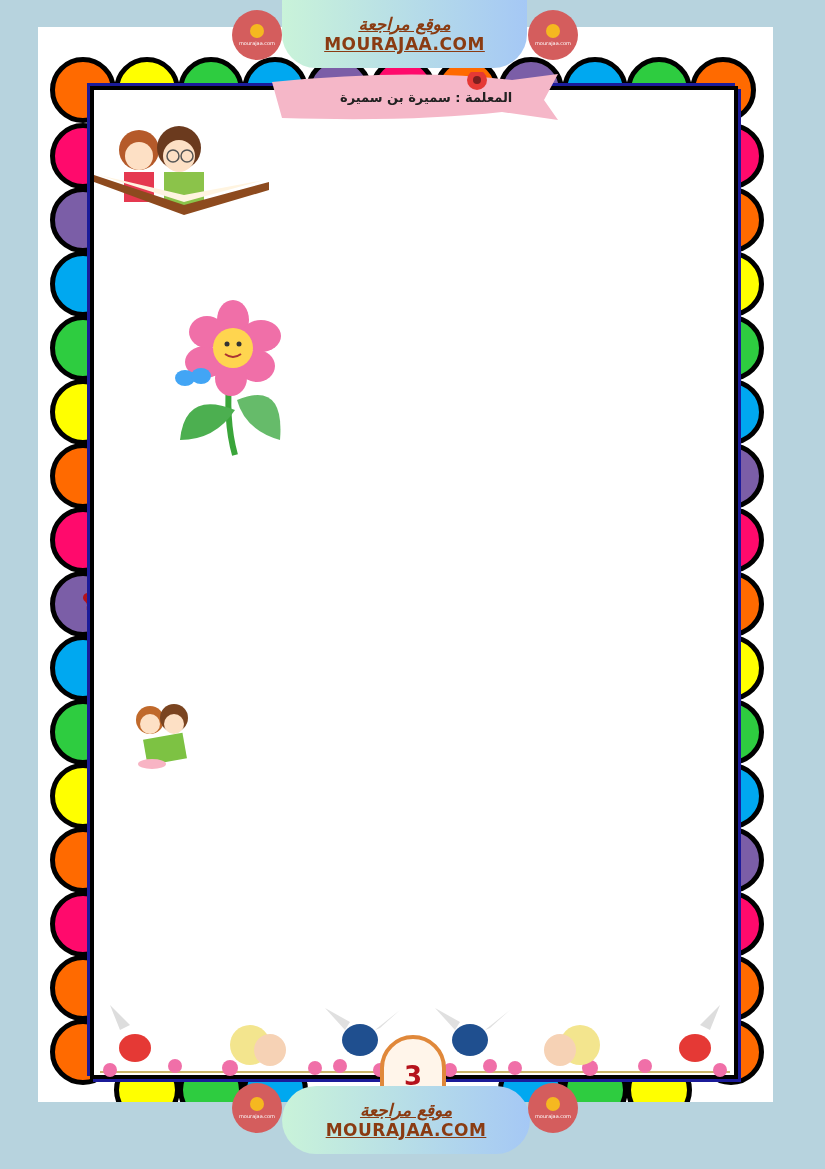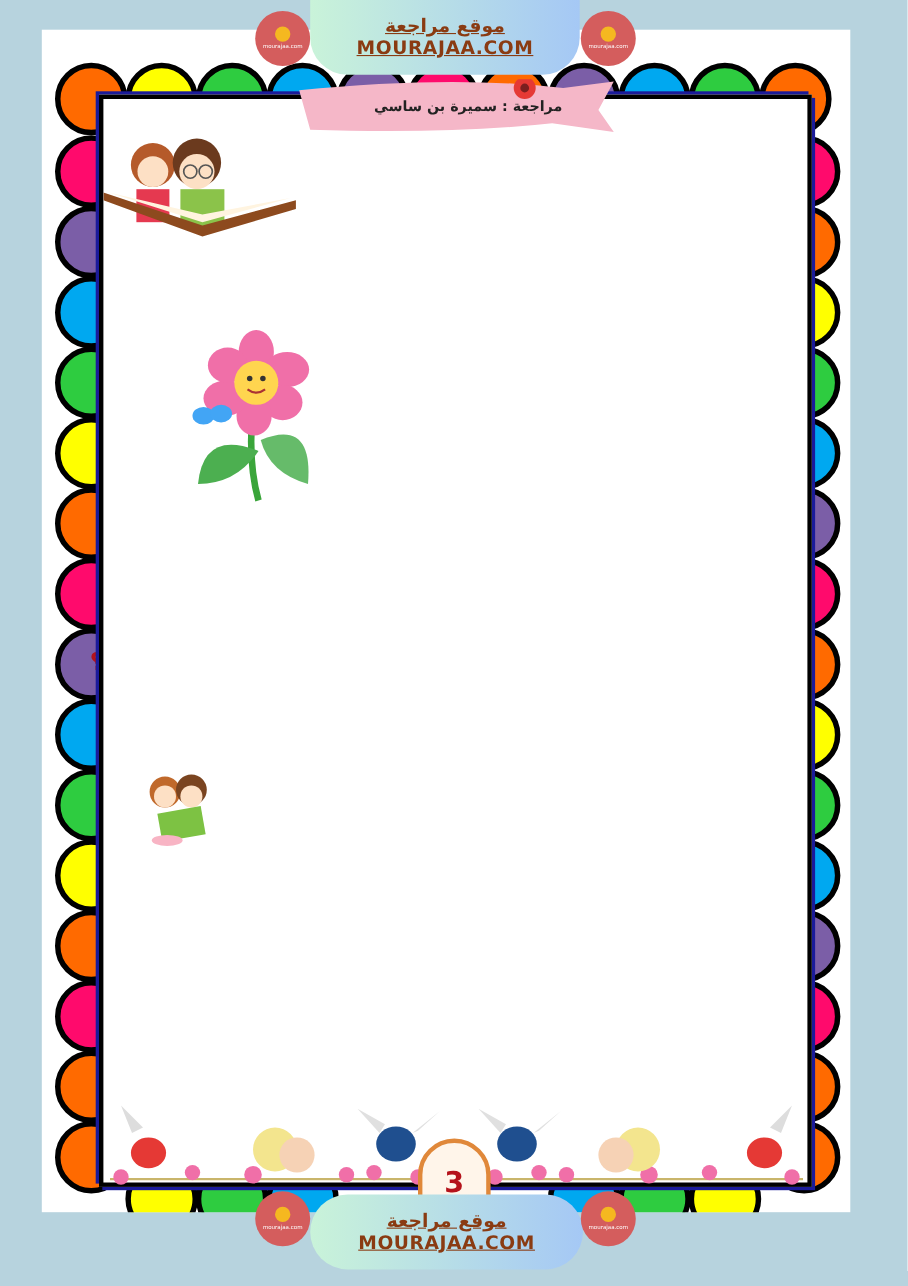--- a/index.html
+++ b/index.html
@@ -10,21 +10,21 @@
   .ar { direction: rtl; position: absolute; white-space: nowrap; font-family: "DejaVu Sans", sans-serif; font-weight: bold; }
   .q-title { color: #b5121b; font-size: 22px; }
   .item-label { color: #d31fc4; font-size: 20px; }
   .item-label-black { color: #111; font-size: 19px; }
   .star { color: #d31fc4; font-size: 22px; margin-left: 6px; }
   .dots { position: absolute; border-bottom: 2px dotted #333; height: 2px; }
   .bullet { position: absolute; width: 13px; height: 13px; border-radius: 50%; background: #000; }
   .arrow { position: absolute; font-size: 26px; color: #000; line-height: 1; }
   .banner-top { position: absolute; left: 282px; top: 0; width: 245px; height: 68px; border-radius: 0 0 34px 34px; background: linear-gradient(90deg, #c9f3d9, #a5c8f5); display: flex; flex-direction: column; align-items: center; justify-content: center; z-index: 10; }
   .banner-bottom { position: absolute; left: 282px; top: 1086px; width: 248px; height: 68px; border-radius: 34px; background: linear-gradient(90deg, #c9f3d9, #a5c8f5); display: flex; flex-direction: column; align-items: center; justify-content: center; z-index: 10; }
-  .banner-ar { font-family: "DejaVu Sans", sans-serif; font-weight: bold; color: #8a3b12; font-size: 17px; text-decoration: underline; direction: rtl; }
+  .banner-ar { font-family: "DejaVu Sans", sans-serif; font-weight: bold; color: #8a3b12; font-size: 17px; text-decoration: underline; direction: rtl; font-style: italic; }
   .banner-en { font-family: "DejaVu Sans", sans-serif; font-weight: bold; color: #8a3b12; font-size: 17px; text-decoration: underline; letter-spacing: 0.5px; }
   .logo-circle { position: absolute; width: 50px; height: 50px; border-radius: 50%; background: #d45d5d; z-index: 10; display: flex; flex-direction: column; align-items: center; justify-content: center; }
   .logo-circle .book { width: 14px; height: 14px; border-radius: 50%; background: #f5b820; }
   .logo-circle .tiny { font-size: 5px; color: #fff; margin-top: 2px; }
   .ribbon { position: absolute; left: 262px; top: 72px; width: 300px; height: 52px; z-index: 4; }
   .teacher { position: absolute; left: 340px; top: 90px; direction: rtl; font-size: 13px; font-weight: bold; color: #222; z-index: 5; }
   .page-num { position: absolute; left: 380px; top: 1035px; width: 66px; height: 80px; border-radius: 33px 33px 0 0; border: 4px solid #e0883a; background: #fff5ea; z-index: 6; display: flex; justify-content: center; padding-top: 22px; font-size: 26px; font-weight: bold; color: #b5121b; }
   .illus { position: absolute; z-index: 4; }
 </style>
 </head>
@@ -97,21 +97,21 @@
 <div class="logo-circle" style="left:528px;top:10px;">
   <div class="book"></div>
   <div class="tiny">mourajaa.com</div>
 </div>
 
 <svg class="ribbon" viewBox="0 0 300 52">
   <path d="M10 10 Q150 -4 250 8 L296 2 L282 28 L296 48 L240 40 Q150 50 20 46 Z" fill="#f5b7c8"></path>
   <circle cx="215" cy="8" r="10" fill="#e53935"></circle>
   <circle cx="215" cy="8" r="4" fill="#7b1f1f"></circle>
 </svg>
-<div class="teacher">مراجعة : سميرة بن ساسي</div>
+<div class="teacher">المعلمة : سميرة بن سميرة</div>
 
 <svg class="illus" style="left:94px;top:120px;" width="180" height="105" viewBox="0 0 180 105">
   <circle cx="45" cy="30" r="20" fill="#b55a2a"></circle>
   <circle cx="45" cy="36" r="14" fill="#fde0c5"></circle>
   <circle cx="85" cy="28" r="22" fill="#6b3a1e"></circle>
   <circle cx="85" cy="36" r="16" fill="#fde0c5"></circle>
   <circle cx="79" cy="36" r="6" fill="none" stroke="#555" stroke-width="1.5"></circle>
   <circle cx="93" cy="36" r="6" fill="none" stroke="#555" stroke-width="1.5"></circle>
   <rect x="30" y="52" width="30" height="30" fill="#e53950"></rect>
   <rect x="70" y="52" width="40" height="35" fill="#8bc34a"></rect>

